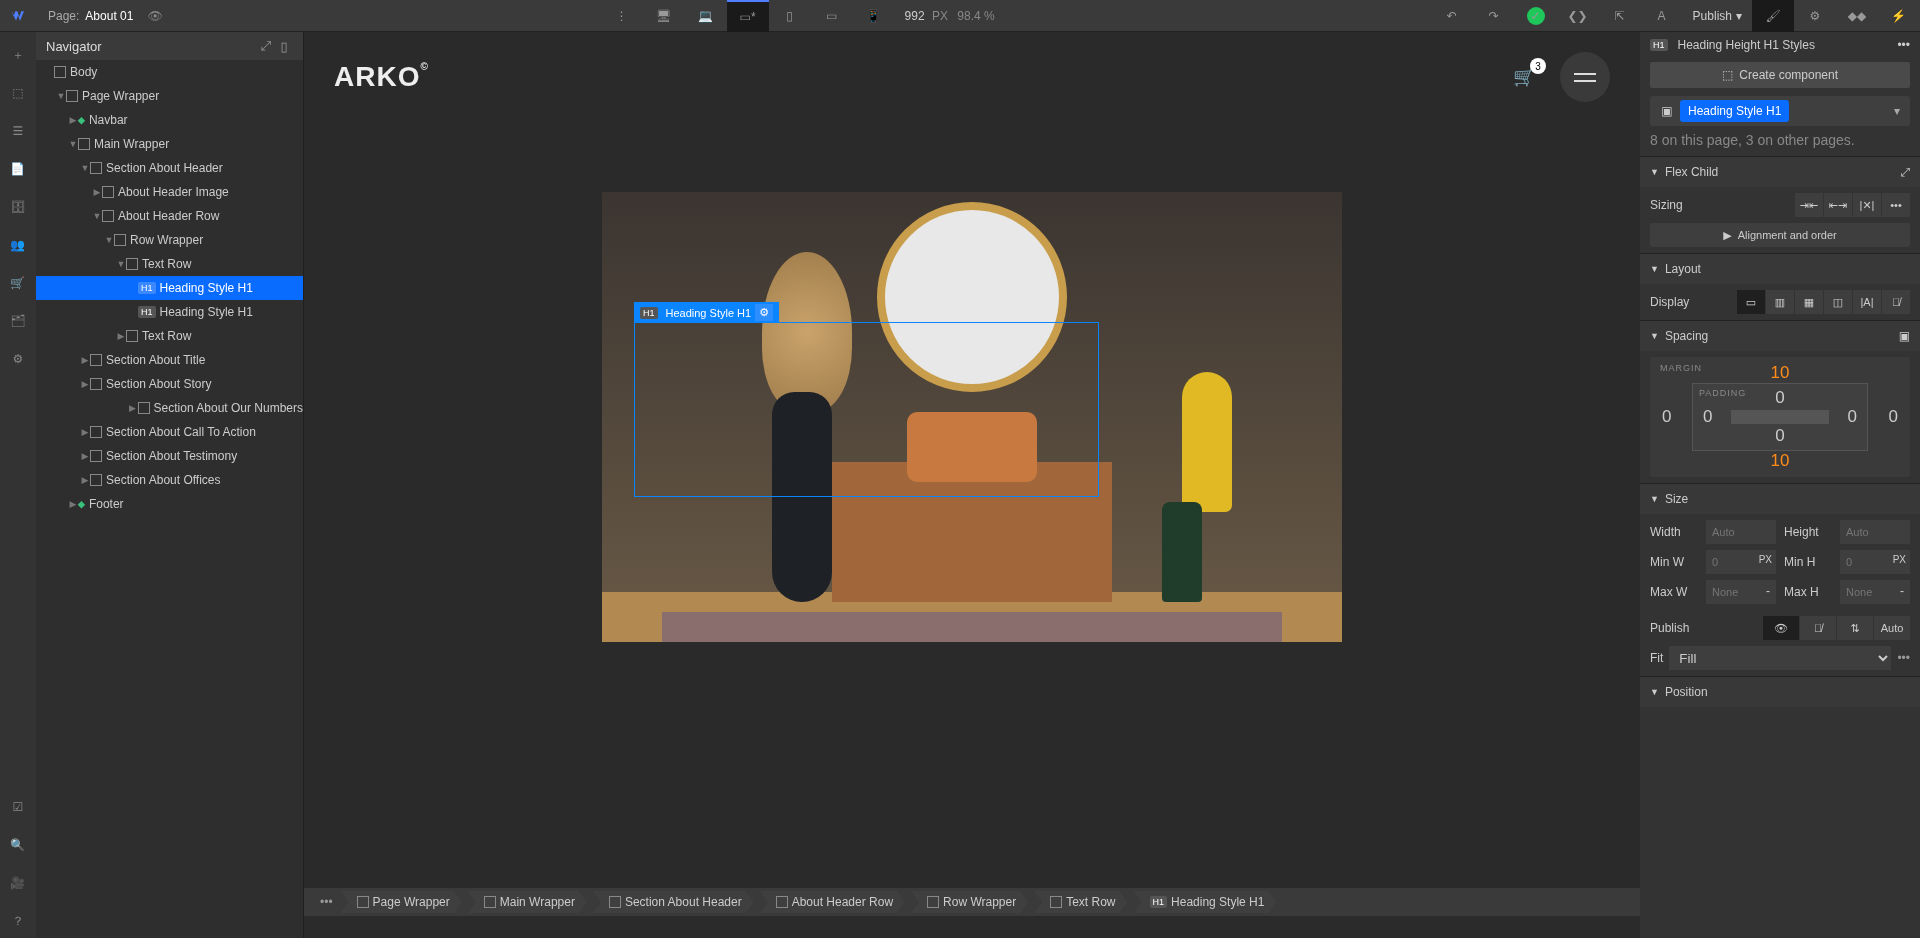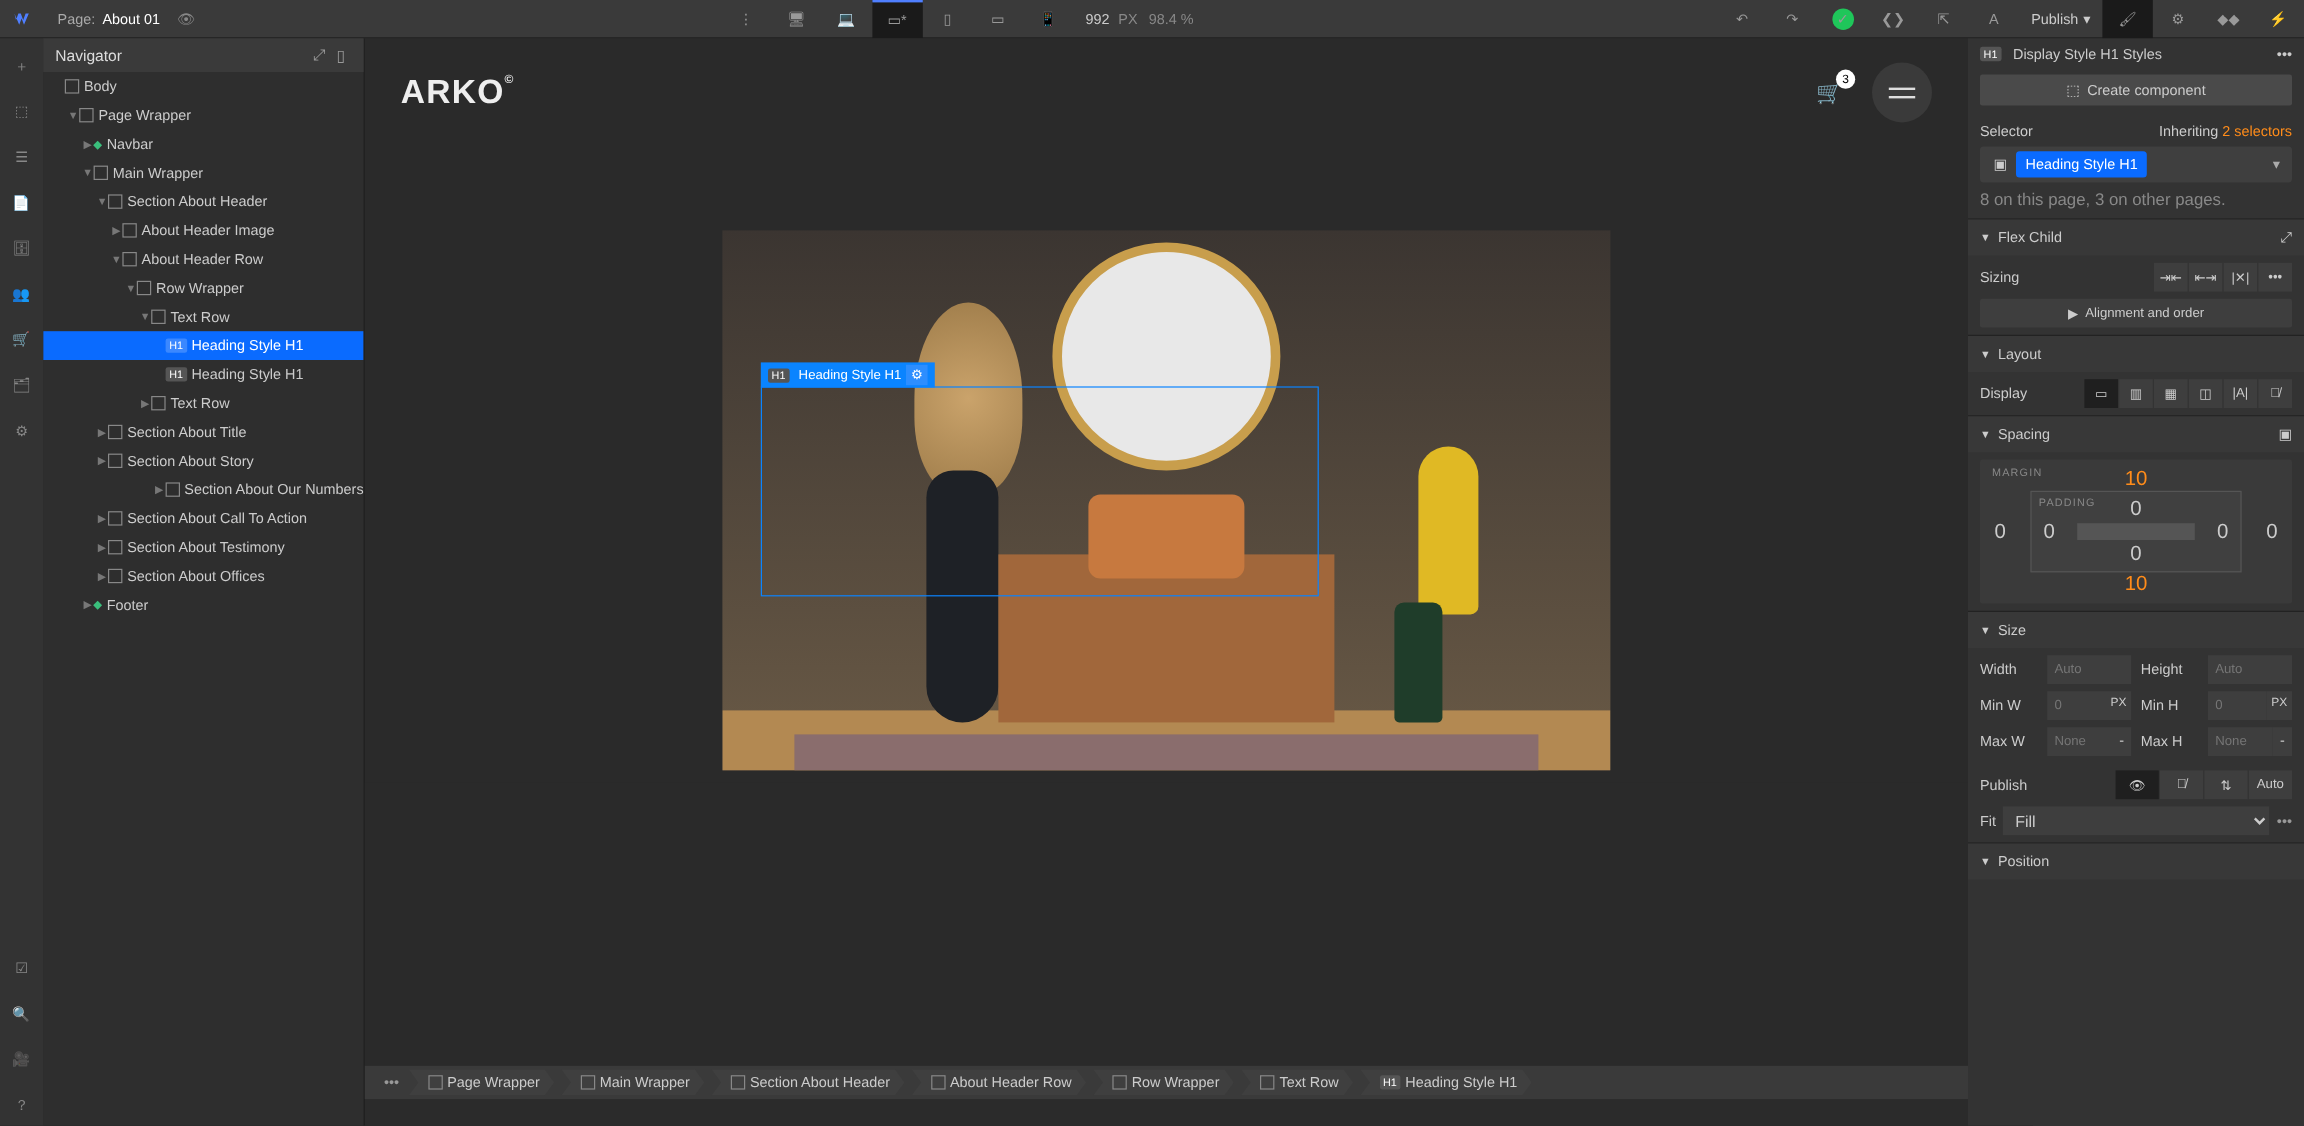--- a/index.html
+++ b/index.html
@@ -344,30 +344,26 @@
           <span class="ictag">H1</span>
           <span>Heading Style H1</span>
         </div>
       </div>
   </div>
 </div>
 
 <div class="rpanel">
   <div class="rp-head">
     <span class="ictag">H1</span>
-    <span>Display Style H1 Styles</span>
+    <span>Heading Height H1 Styles</span>
     <span class="more">•••</span>
   </div>
   <div class="btn-wide">
     <span>⬚</span>
     <span>Create component</span>
-  </div>
-  <div class="section-row">
-    <span>Selector</span>
-    <span><span>Inheriting</span> <span class="inherit">2 selectors</span></span>
   </div>
   <div class="selector-chip">
     <span class="chip-icon">▣</span>
     <span class="chip-lbl">Heading Style H1</span>
     <span class="dd">▾</span>
   </div>
   <div class="hint">8 on this page, 3 on other pages.</div>
 
   <div class="accordion">
     <div class="acc-head">

